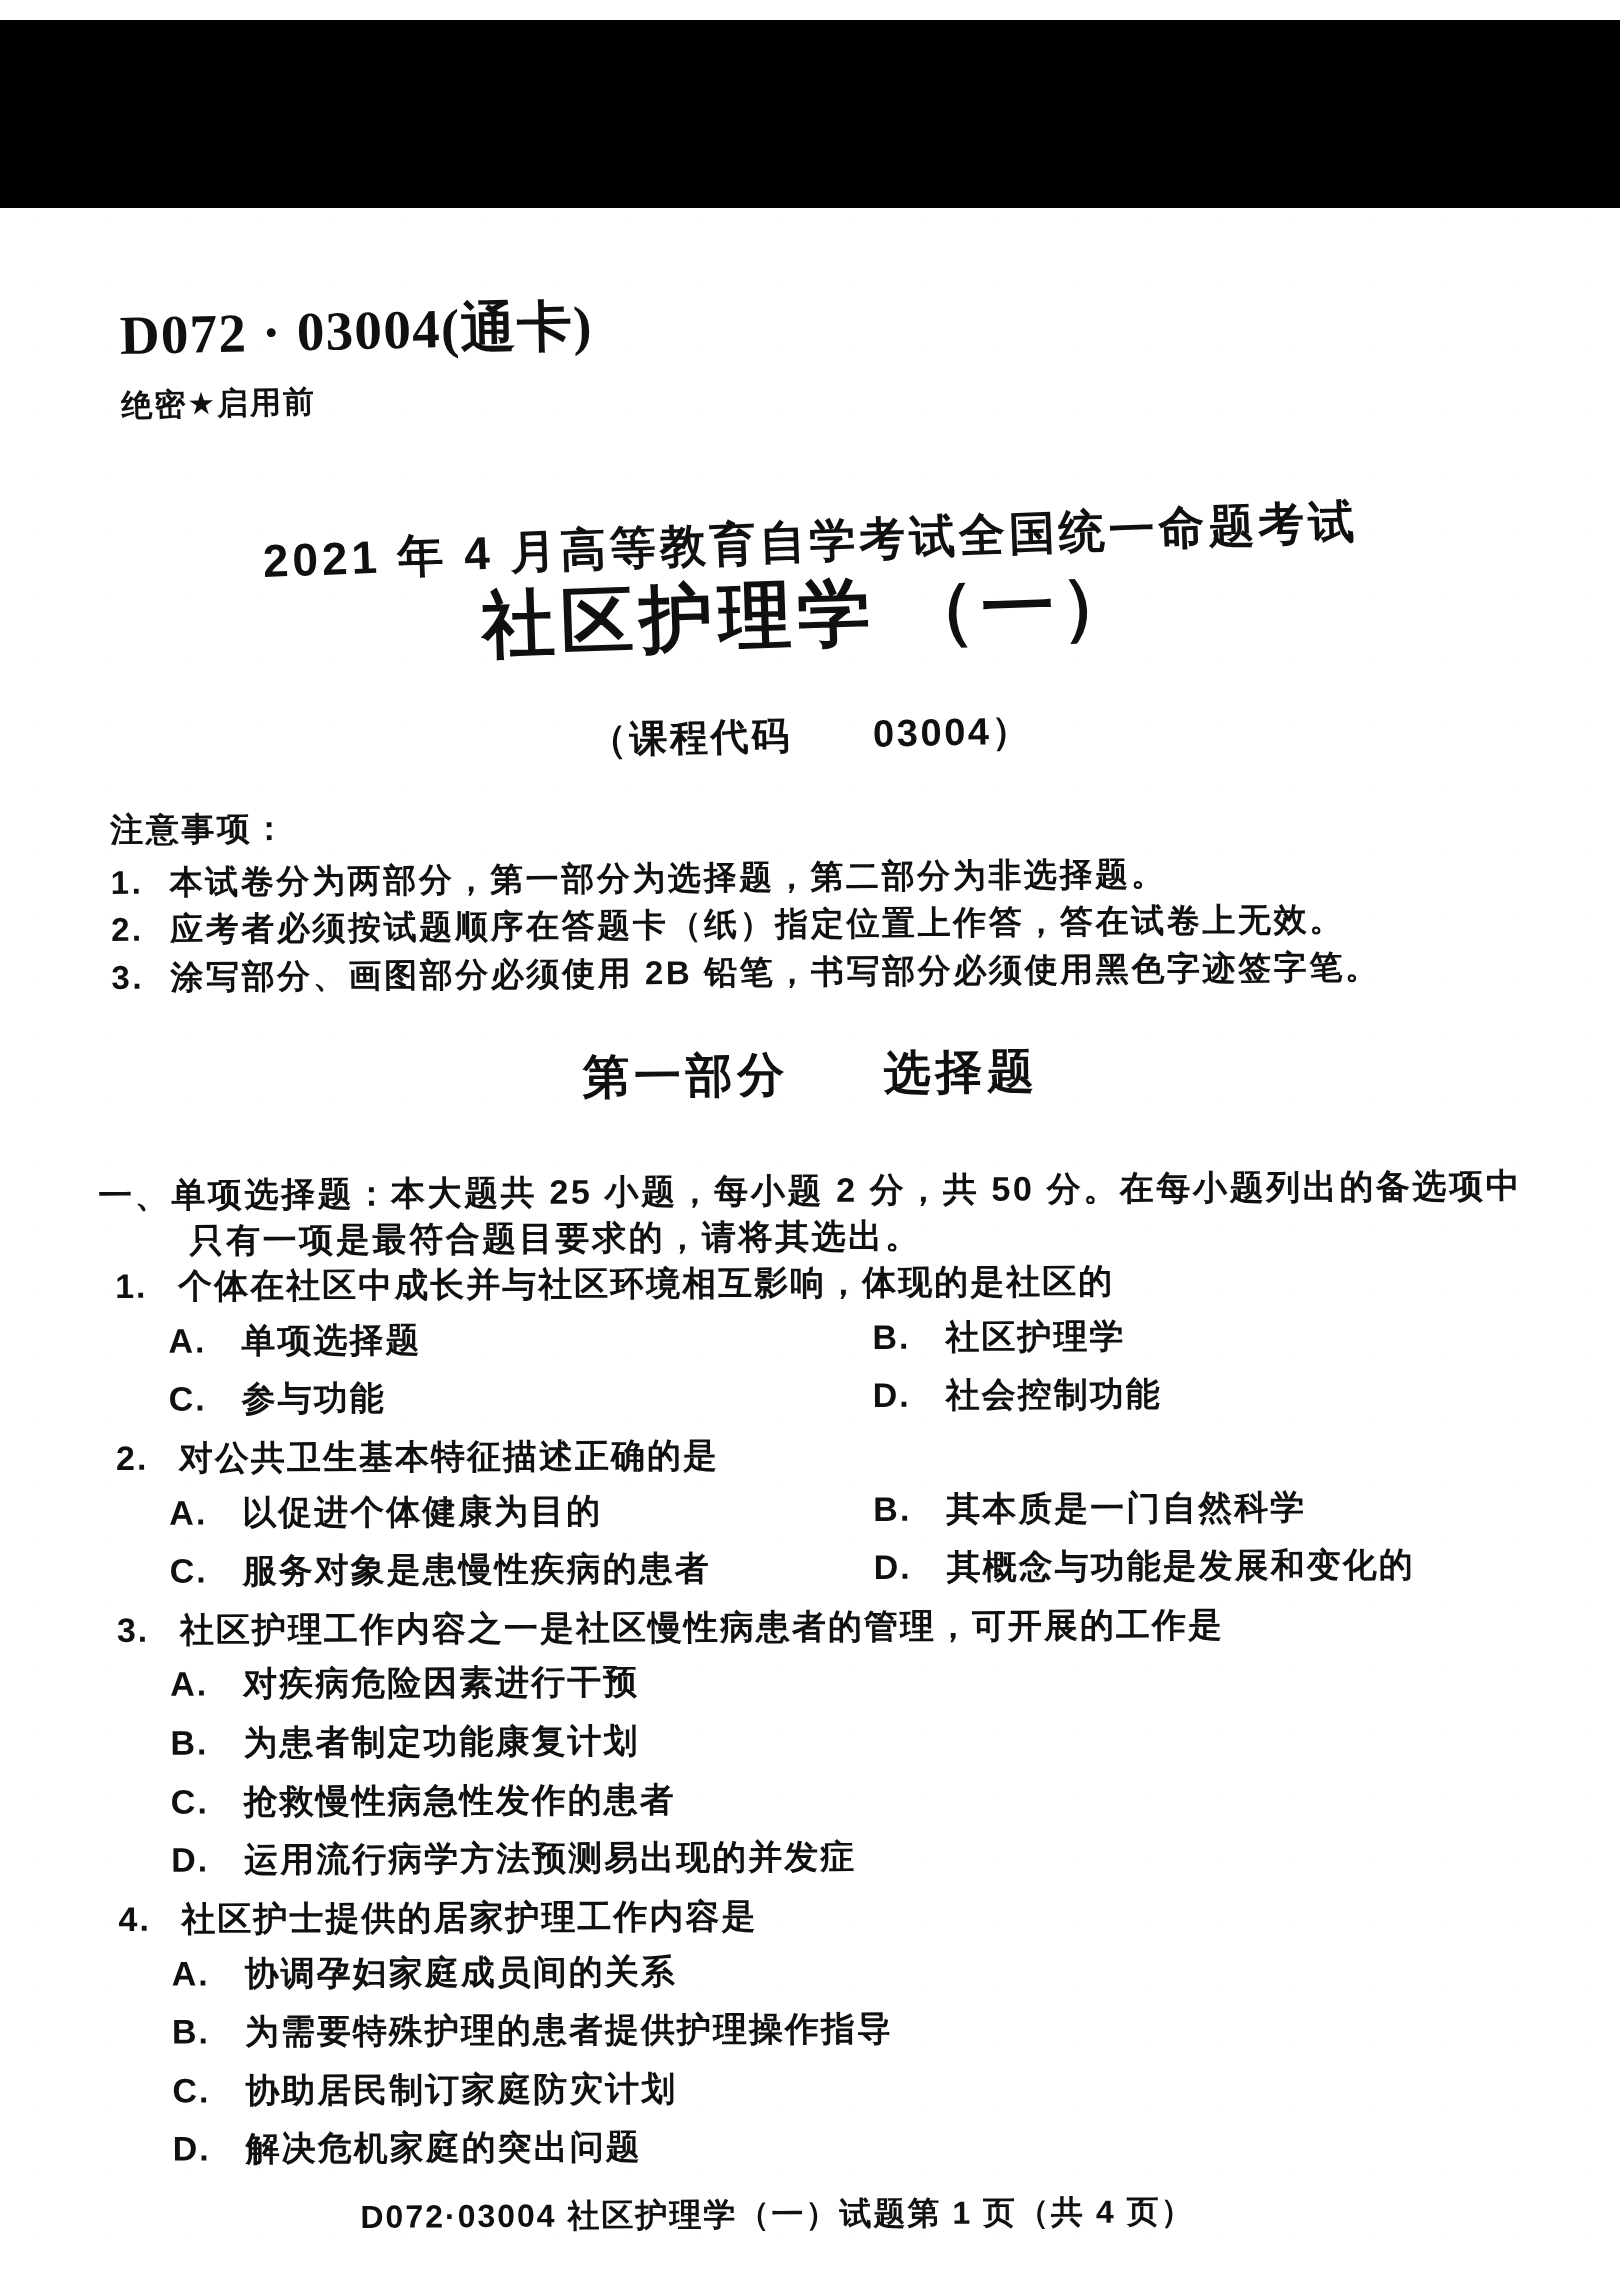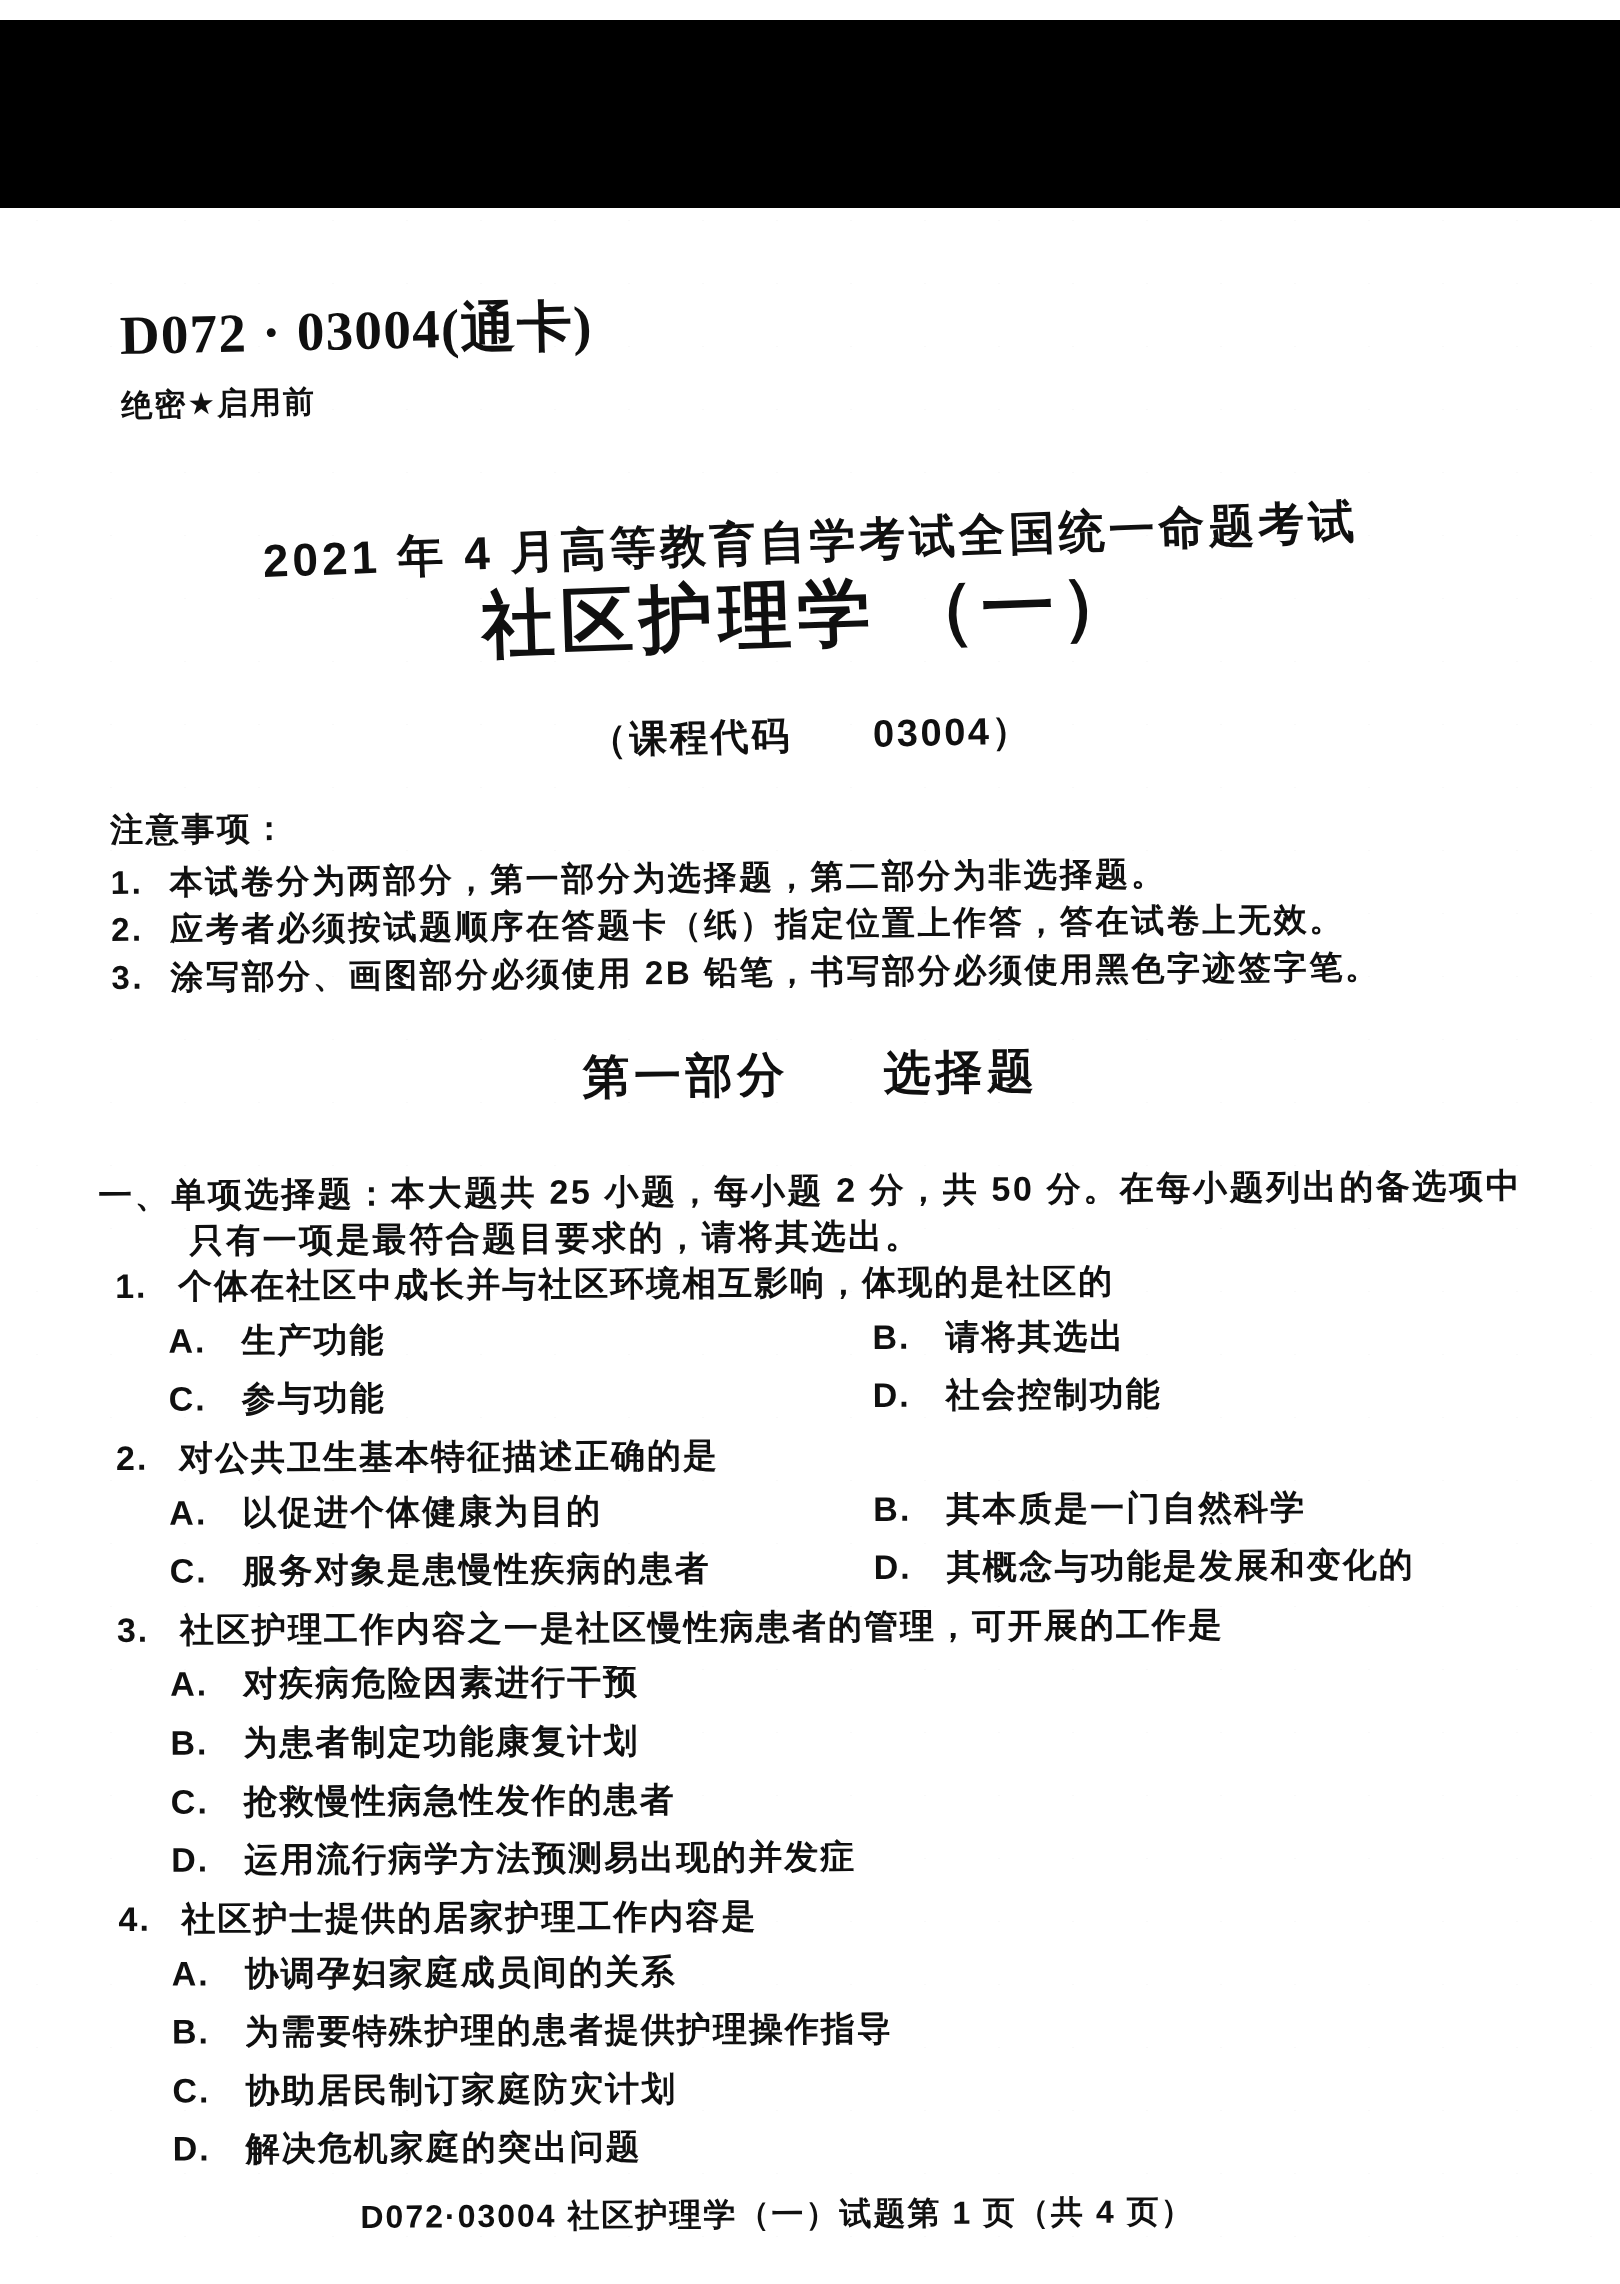--- a/index.html
+++ b/index.html
@@ -120,25 +120,25 @@
   <section class="questions">
 
     <div class="question">
       <div class="stem">
         <span class="qnum">1.</span>
         <span>个体在社区中成长并与社区环境相互影响，体现的是社区的</span>
       </div>
       <div class="opts cols-2">
         <div class="opt">
           <span class="opt-label">A.</span>
-          <span>生产功能</span>
-        </div>
-        <div class="opt">
-          <span class="opt-label">B.</span>
-          <span>请将其选出</span>
+          <span>单项选择题</span>
+        </div>
+        <div class="opt">
+          <span class="opt-label">B.</span>
+          <span>社区护理学</span>
         </div>
         <div class="opt">
           <span class="opt-label">C.</span>
           <span>参与功能</span>
         </div>
         <div class="opt">
           <span class="opt-label">D.</span>
           <span>社会控制功能</span>
         </div>
       </div>

